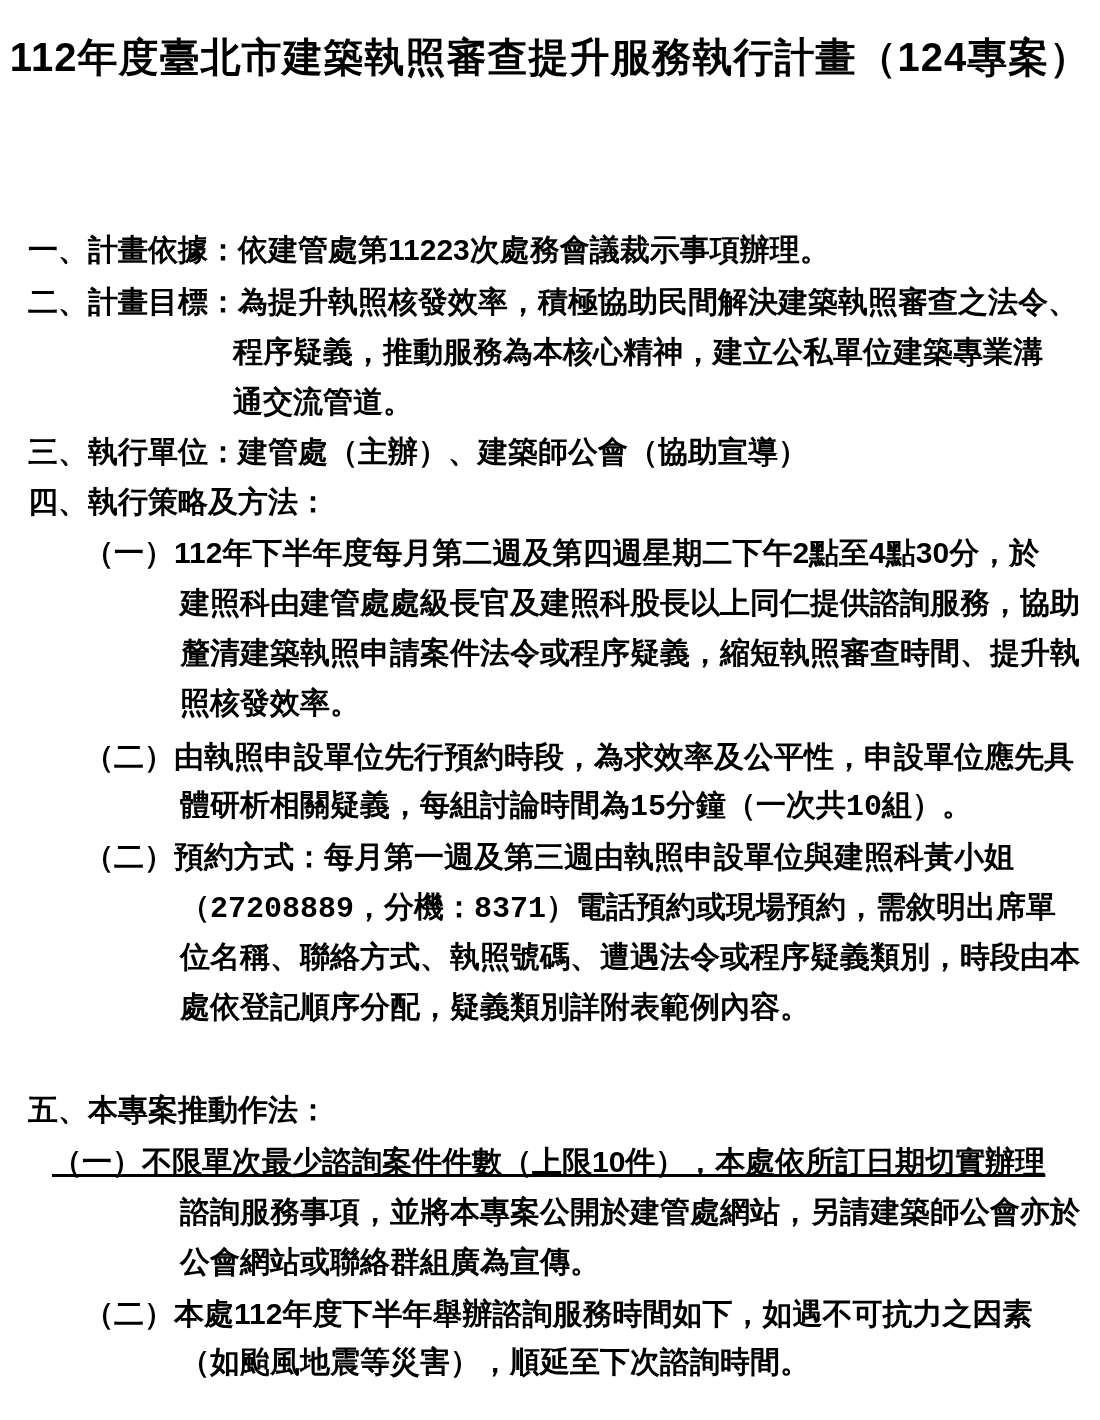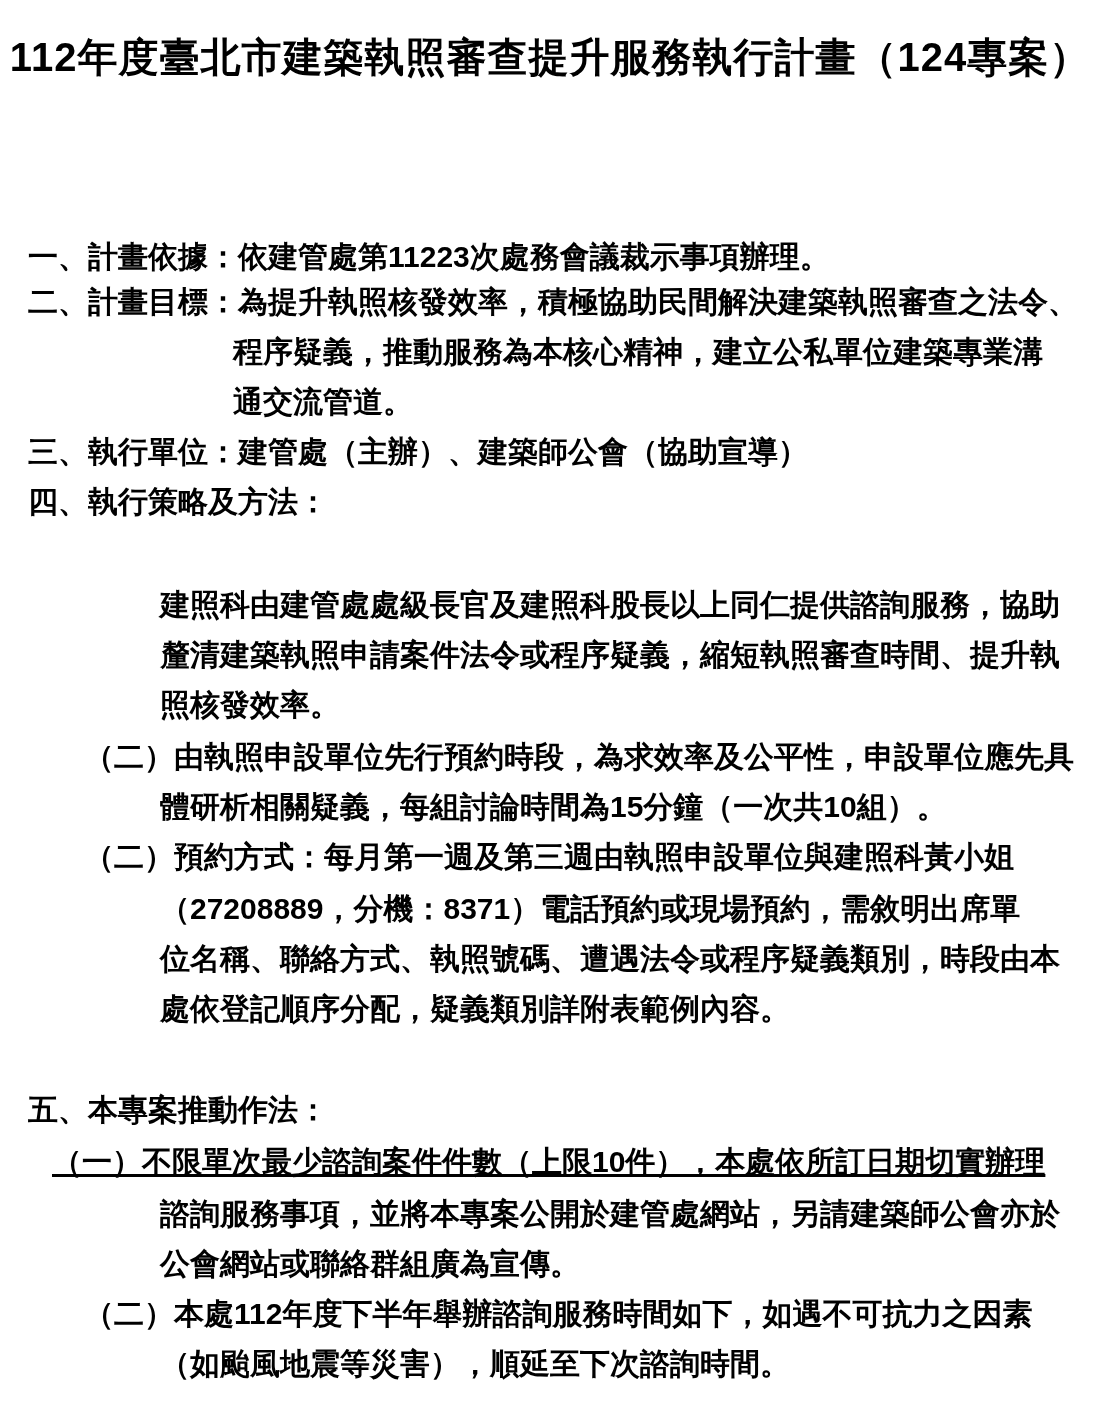--- a/index.html
+++ b/index.html
@@ -19,35 +19,36 @@
   }
   .ln{
     position:absolute;font-size:30px;line-height:34px;
     white-space:nowrap;letter-spacing:0px;
   }
   
   .sec   {left:28px;}   
   .cont2 {left:233px;}  
   .item  {left:84px;}   
   .item-n{left:52px;text-decoration:underline;}   
-  .cont  {left:160px;}  
+  .cont  {left:180px;font-family:Liberation Mono, monospace;}  
 </style>
 </head>
 <body>
 
 <div class="page">
 
   <div class="doc-title">112年度臺北市建築執照審查提升服務執行計畫（124專案）</div>
 
-  <div class="ln sec" style="top:240px">一、計畫依據：依建管處第11223次處務會議裁示事項辦理。</div>
+  <div class="ln sec" style="top:233px">一、計畫依據：依建管處第11223次處務會議裁示事項辦理。</div>
   <div class="ln sec" style="top:285px">二、計畫目標：為提升執照核發效率，積極協助民間解決建築執照審查之法令、</div>
   <div class="ln cont2" style="top:335px">程序疑義，推動服務為本核心精神，建立公私單位建築專業溝</div>
   <div class="ln cont2" style="top:385px">通交流管道。</div>
   <div class="ln sec" style="top:485px">四、執行策略及方法：</div>
   <div class="ln sec" style="top:435px">三、執行單位：建管處（主辦）、建築師公會（協助宣導）</div>
+  <div class="ln item" style="top:536px">（一）112年下半年度每月第二週及第四週星期二下午2點至4點30分，於</div>
   <div class="ln cont" style="top:588px">建照科由建管處處級長官及建照科股長以上同仁提供諮詢服務，協助</div>
   <div class="ln cont" style="top:638px">釐清建築執照申請案件法令或程序疑義，縮短執照審查時間、提升執</div>
   <div class="ln cont" style="top:688px">照核發效率。</div>
   <div class="ln item" style="top:740px">（二）由執照申設單位先行預約時段，為求效率及公平性，申設單位應先具</div>
   <div class="ln cont" style="top:790px">體研析相關疑義，每組討論時間為15分鐘（一次共10組）。</div>
   <div class="ln item" style="top:840px">（二）預約方式：每月第一週及第三週由執照申設單位與建照科黃小姐</div>
   <div class="ln cont" style="top:892px">（27208889，分機：8371）電話預約或現場預約，需敘明出席單</div>
   <div class="ln cont" style="top:942px">位名稱、聯絡方式、執照號碼、遭遇法令或程序疑義類別，時段由本</div>
   <div class="ln cont" style="top:992px">處依登記順序分配，疑義類別詳附表範例內容。</div>
   <div class="ln sec" style="top:1093px">五、本專案推動作法：</div>

